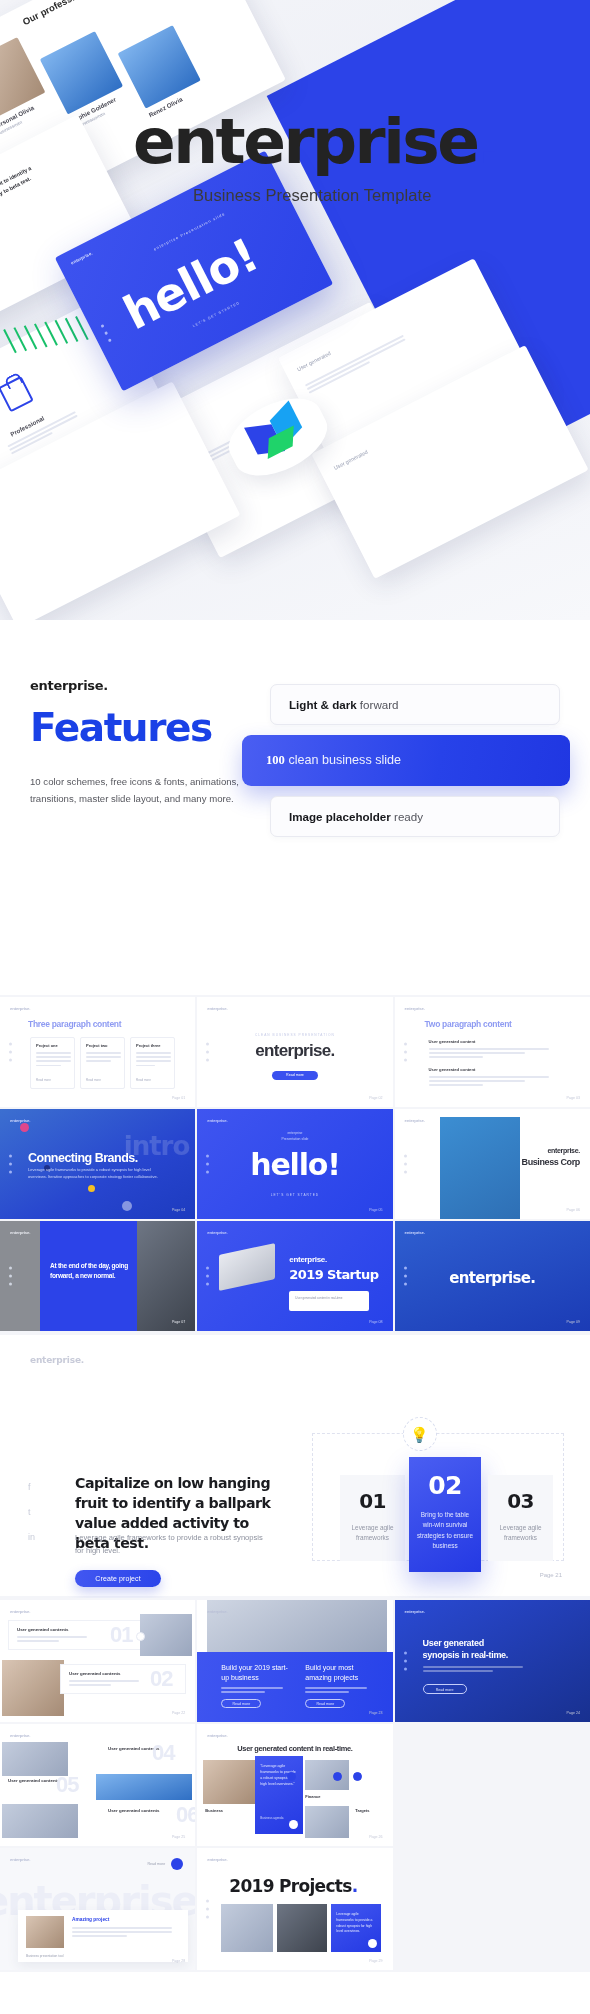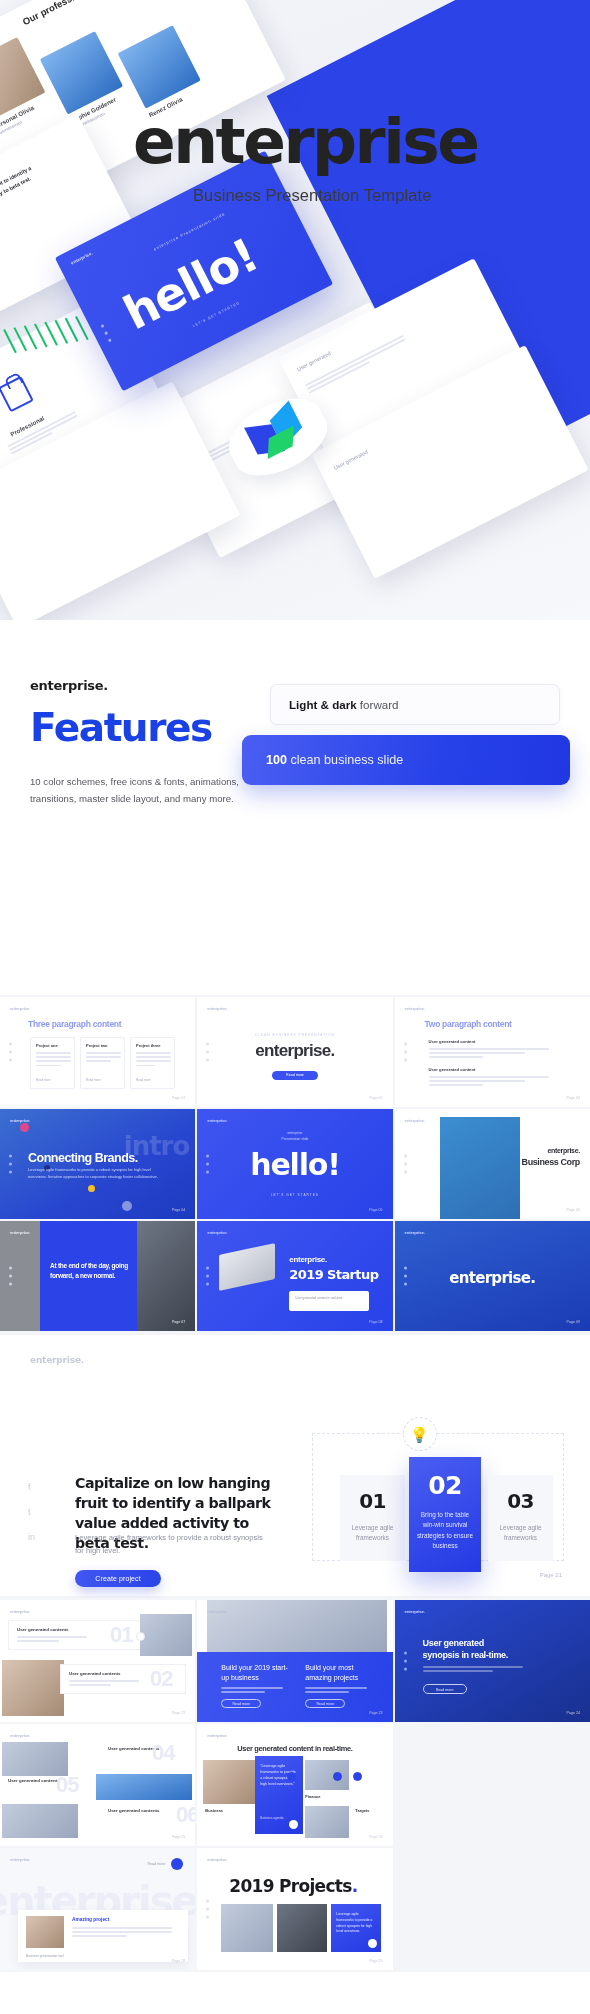--- a/index.html
+++ b/index.html
@@ -103,21 +103,21 @@
     padding:13px 18px; font-size:11.6px; color:#54555d; margin-bottom:10px;
     box-shadow:0 2px 6px rgba(40,50,90,.035);
   }
   .feat-box b { color:#17181c; font-weight:700; }
   .feat-box.highlight {
     background:linear-gradient(100deg,#4a5ef2 0%, #2742e9 60%, #2037e2 100%);
     border:none; color:#eceffe; padding:18px 24px; font-size:12.6px;
     margin-left:-28px; margin-right:-10px; border-radius:9px;
     box-shadow:0 10px 22px rgba(40,60,220,.28);
   }
-  .feat-box.highlight b { color:#fff; }
+  .feat-box.highlight b { color:#fff;font-family:Liberation Serif, serif; }
 
   
   .grid-band { position:relative; width:590px; background:#f4f5f9; padding:2px 0; }
   .grid-row { display:flex; gap:2px; }
   .slide {
     position:relative; width:195.3px; height:110px; background:#fff; overflow:hidden;
     flex:0 0 auto;
   }
   .slide.blue { background:linear-gradient(135deg,#3f55f0 0%, #2742e9 100%); }
   .slide .brandmini {
@@ -320,20 +320,23 @@
       <div class="feat-desc">10 color schemes, free icons &amp; fonts, animations, transitions, master slide layout, and many more.</div>
     </div>
 
     <div class="feat-right">
       <div class="feat-box">
         <b>Light &amp; dark</b><span> forward</span>
       </div>
       <div class="feat-box highlight">
         <b>100</b><span> clean business slide</span>
       </div>
+      <div class="feat-box">
+        <b>Image placeholder</b><span> ready</span>
+      </div>
     </div>
   </section>
 
   <section class="grid-band">
 
     <div class="grid-row">
 
       <div class="slide">
         <div class="brandmini">enterprise.</div>
         <div class="dots-left">

